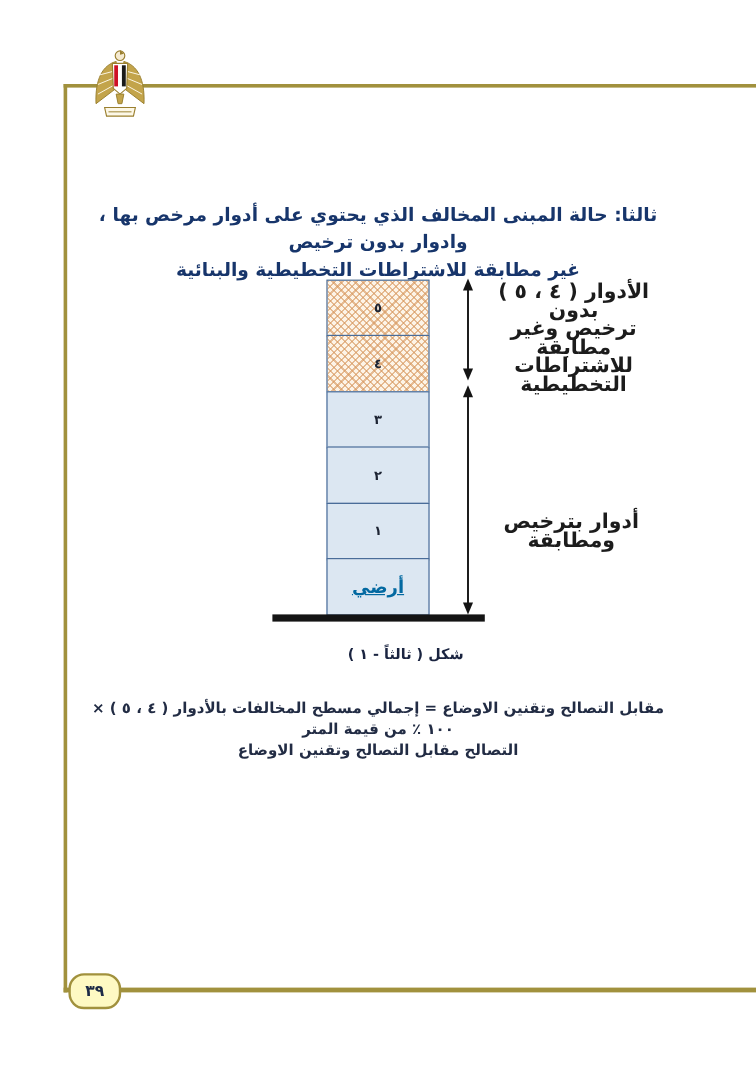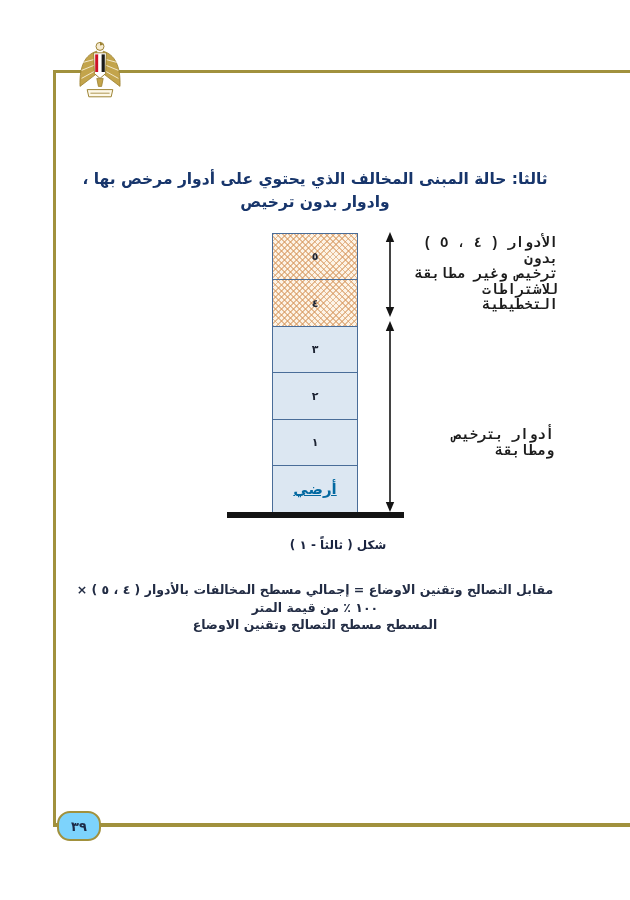--- a/index.html
+++ b/index.html
@@ -5,21 +5,21 @@
   html,body{margin:0;padding:0;background:#ffffff;}
   .page{
     position:relative;width:630px;height:900px;background:#ffffff;overflow:hidden;
     font-family:"DejaVu Sans", sans-serif;direction:rtl;
   }
   
   .frame-top{position:absolute;left:53px;top:70px;width:577px;height:3px;background:#a1913d;}
   .frame-left{position:absolute;left:53px;top:70px;width:3px;height:757px;background:#a1913d;}
   .frame-bottom{position:absolute;left:53px;top:823px;width:577px;height:4px;background:#a1913d;}
   .page-badge{
-    position:absolute;left:57px;top:811px;width:40px;height:26px;background:#7dd3fc;
+    position:absolute;left:57px;top:811px;width:40px;height:26px;background:#fef9c3;
     border:2px solid #a1913d;border-radius:13px;display:flex;align-items:center;justify-content:center;
     font-size:13px;font-weight:bold;color:#1d2a47;z-index:3;
   }
   
   .emblem{position:absolute;left:76px;top:38px;width:48px;height:68px;z-index:2;}
   
   .heading{
     position:absolute;left:60px;top:132px;width:510px;text-align:center;
     color:#17356b;font-weight:bold;font-size:15.5px;line-height:23px;margin-top:36px;
   }
@@ -38,22 +38,22 @@
   .floor.unlicensed{
     background-color:#fdf4e7;
     background-image:
       repeating-linear-gradient(45deg, rgba(214,150,92,0.60) 0px, rgba(214,150,92,0.60) 1.3px, transparent 1.3px, transparent 4.3px),
       repeating-linear-gradient(135deg, rgba(214,150,92,0.60) 0px, rgba(214,150,92,0.60) 1.3px, transparent 1.3px, transparent 4.3px);
   }
   .floor.ground-floor{font-size:15px;color:#0369a1;text-decoration:underline;}
   .ground-line{position:absolute;left:227px;top:512px;width:177px;height:6px;background:#141414;}
   .arrows{position:absolute;left:381px;top:230px;width:18px;height:286px;}
   .diagram-label{
-    position:absolute;color:#1c1c1c;font-weight:bold;
-    font-size:14px;line-height:15.5px;direction:rtl;font-family:Liberation Mono, monospace;
+    position:absolute;text-align:center;color:#1c1c1c;font-weight:bold;
+    font-size:17px;line-height:15.5px;direction:rtl;
   }
   .label-unlicensed{left:398px;top:236px;width:160px;}
   .label-licensed{left:398px;top:428px;width:156px;}
   .caption{
     position:absolute;left:258px;top:538px;width:160px;text-align:center;
     font-size:12px;font-weight:bold;color:#1a2440;
   }
   
   .formula{
     position:absolute;left:64px;top:581px;width:502px;direction:rtl;text-align:center;
@@ -90,20 +90,21 @@
 
       <path d="M26,50 L34,50 L32,60 L28,60 Z" fill="#c3a44b" stroke="#9a7f2e" stroke-width="1"></path>
 
       <path d="M14,64 L46,64 L44,73 L16,73 Z" fill="#fdf8e8" stroke="#9a7f2e" stroke-width="1.2"></path>
       <path d="M18,68.5 L42,68.5" stroke="#9a7f2e" stroke-width="1"></path>
     </svg>
   </div>
 
   <div class="heading">
     <div>ثالثا: حالة المبنى المخالف الذي يحتوي على أدوار مرخص بها ، وادوار بدون ترخيص</div>
+    <div>غير مطابقة للاشتراطات التخطيطية والبنائية</div>
   </div>
 
   <div class="building">
     <div class="floor unlicensed">
       <span>٥</span>
     </div>
     <div class="floor unlicensed">
       <span>٤</span>
     </div>
     <div class="floor licensed">
@@ -138,16 +139,16 @@
     <div>للاشتراطات التخطيطية</div>
   </div>
   <div class="diagram-label label-licensed">
     <div>أدوار بترخيص ومطابقة</div>
   </div>
 
   <div class="caption">شكل ( ثالثاً - ١ )</div>
 
   <div class="formula">
     <div>مقابل التصالح وتقنين الاوضاع = إجمالي مسطح المخالفات بالأدوار ( ٤ ، ٥ ) × ١٠٠ ٪ من قيمة المتر</div>
-    <div>المسطح مسطح التصالح وتقنين الاوضاع</div>
+    <div>التصالح مقابل التصالح وتقنين الاوضاع</div>
   </div>
 
 </div>
 
 </body></html>

